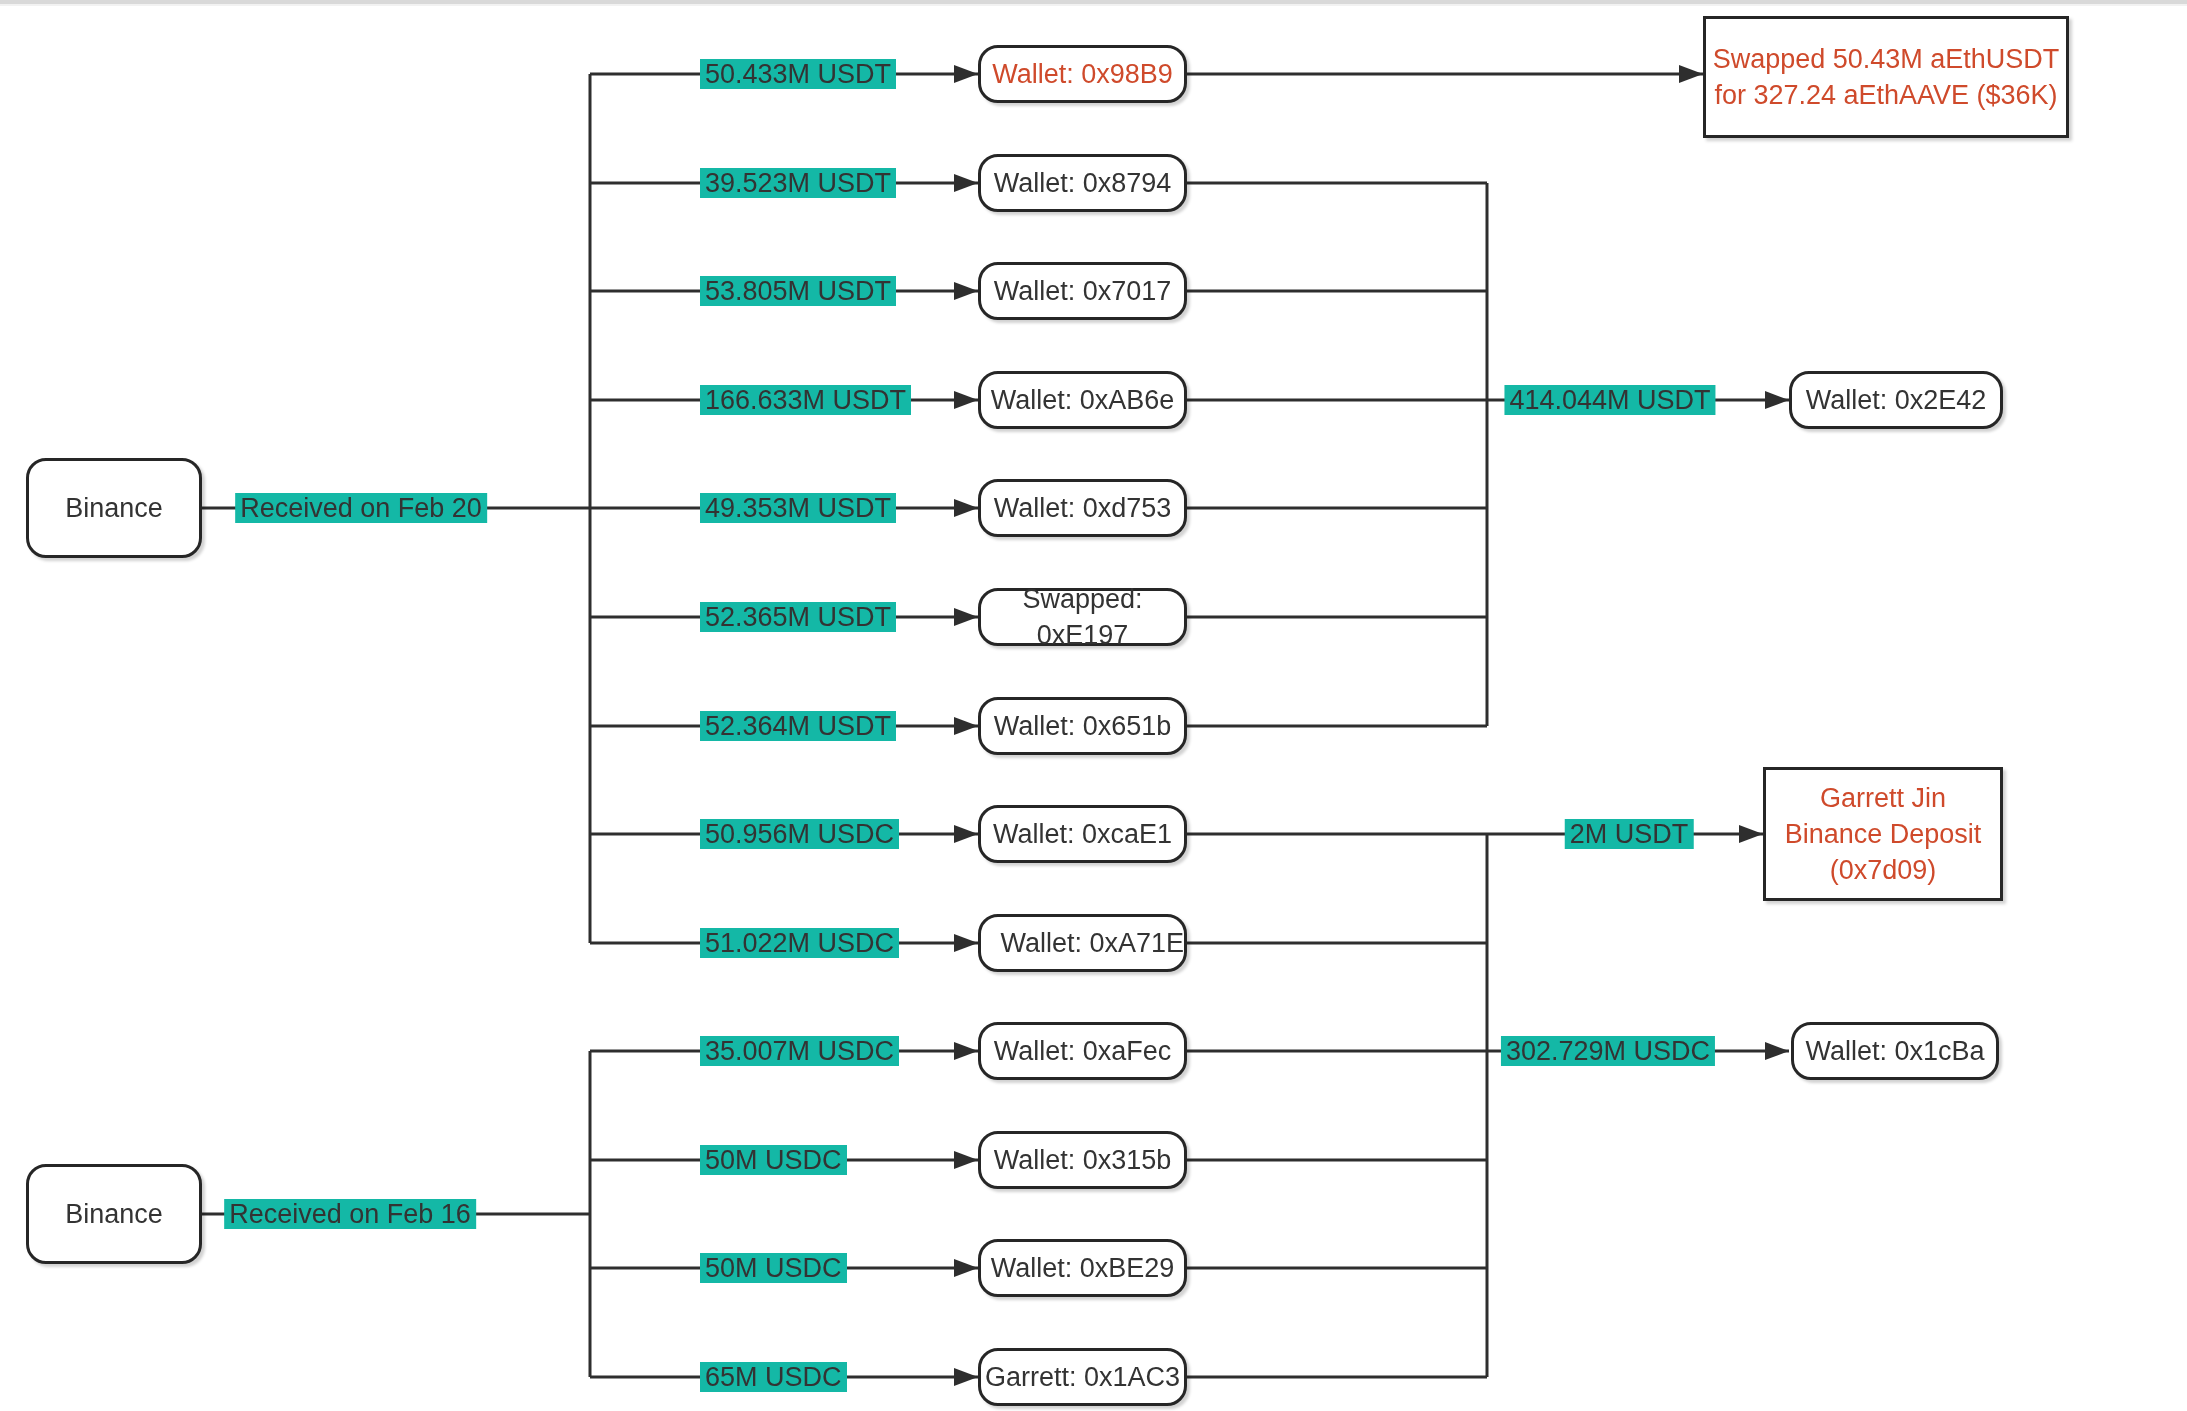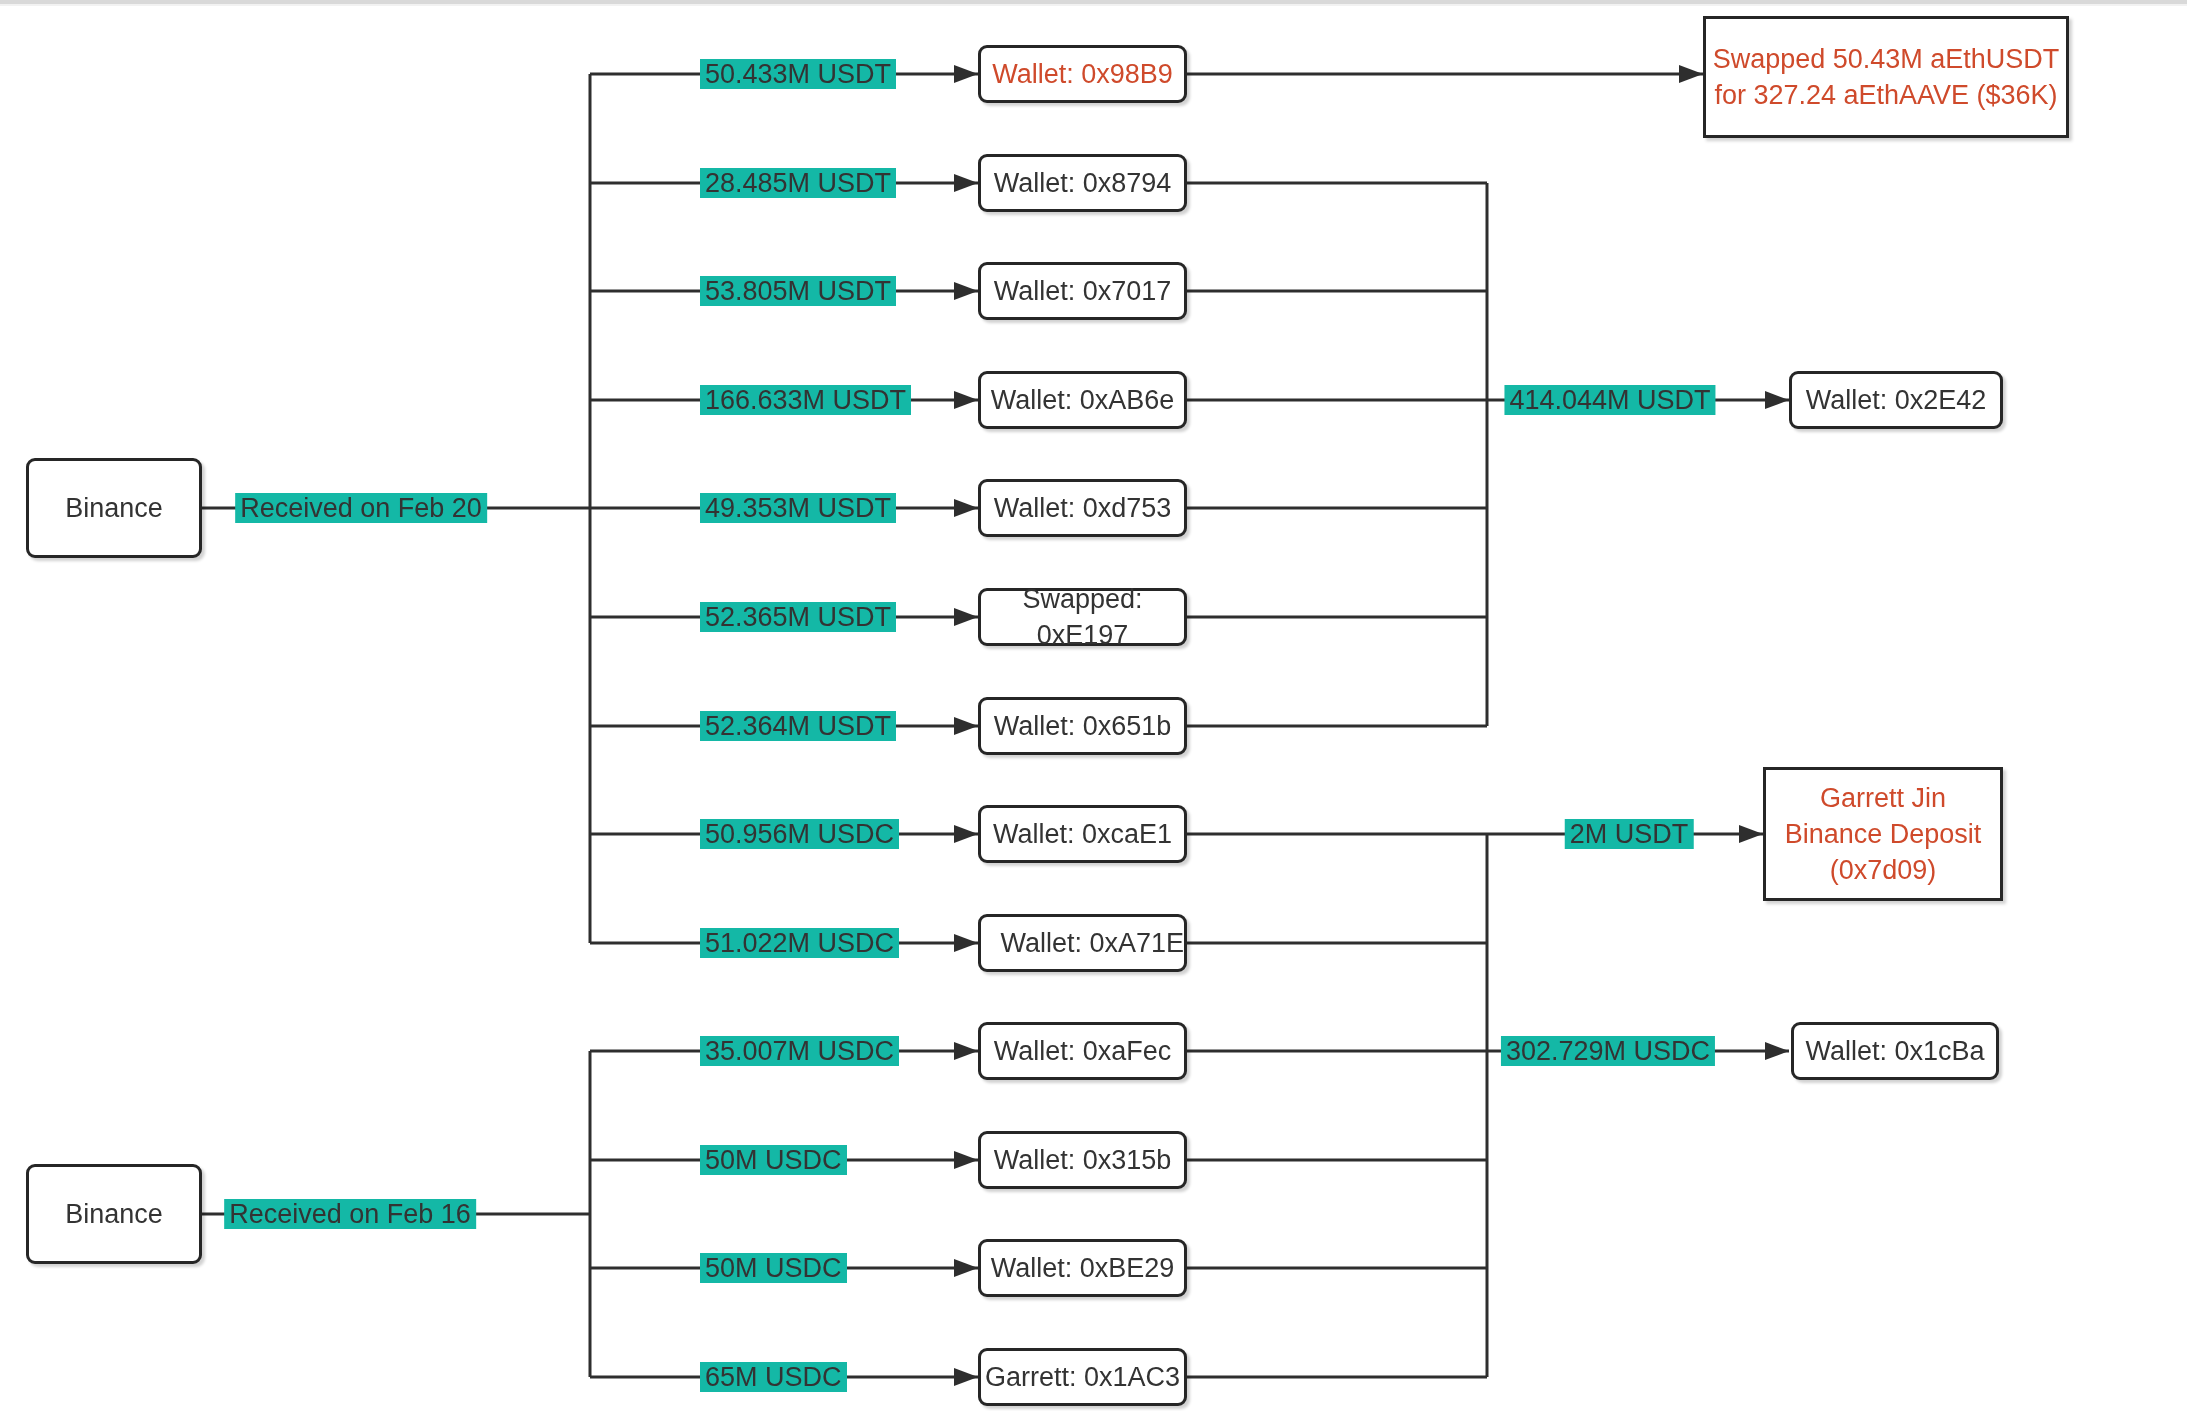--- a/index.html
+++ b/index.html
@@ -4,21 +4,21 @@
 <style>
   html,body{margin:0;padding:0;background:#ffffff;}
   .canvas{
     position:relative;width:2187px;height:1411px;background:#ffffff;overflow:hidden;
     font-family:"Liberation Sans", sans-serif;color:#333333;
   }
   .topbar{position:absolute;left:0;top:0;width:100%;height:4px;background:#d9d9d9;border-bottom:2px solid #f2f2f2;}
   svg.edges{position:absolute;left:0;top:0;}
   .node{
     position:absolute;box-sizing:border-box;background:#ffffff;border:3px solid #262626;
-    border-radius:9px;display:flex;align-items:center;justify-content:center;text-align:center;
+    border-radius:20px;display:flex;align-items:center;justify-content:center;text-align:center;
     font-size:27px;line-height:36px;box-shadow:3px 3px 3px rgba(0,0,0,0.18);white-space:pre-line;
   }
   .wallet{width:209px;height:58px;}
   .source{width:176px;height:100px;}
   .big{border-radius:0;}
   .orange{color:#cf4a2b;}
   .edge-label{
     position:absolute;background:#14b8a6;font-size:27px;line-height:30px;padding:0 5px;
     white-space:nowrap;transform:translateY(-50%);
   }
@@ -82,21 +82,21 @@
     <span>Binance</span>
   </div>
   <div class="node source" style="left:26px;top:1164px;">
     <span>Binance</span>
   </div>
 
   <div class="edge-label centered" style="left:361px;top:508px;">Received on Feb 20</div>
   <div class="edge-label centered" style="left:350px;top:1214px;">Received on Feb 16</div>
 
   <div class="edge-label" style="left:700px;top:74px;">50.433M USDT</div>
-  <div class="edge-label" style="left:700px;top:183px;">28.485M USDT</div>
+  <div class="edge-label" style="left:700px;top:183px;">39.523M USDT</div>
   <div class="edge-label" style="left:700px;top:291px;">53.805M USDT</div>
   <div class="edge-label" style="left:700px;top:400px;">166.633M USDT</div>
   <div class="edge-label" style="left:700px;top:508px;">49.353M USDT</div>
   <div class="edge-label" style="left:700px;top:617px;">52.365M USDT</div>
   <div class="edge-label" style="left:700px;top:726px;">52.364M USDT</div>
   <div class="edge-label" style="left:700px;top:834px;">50.956M USDC</div>
   <div class="edge-label" style="left:700px;top:943px;">51.022M USDC</div>
   <div class="edge-label" style="left:700px;top:1051px;">35.007M USDC</div>
   <div class="edge-label" style="left:700px;top:1160px;">50M USDC</div>
   <div class="edge-label" style="left:700px;top:1268px;">50M USDC</div>

